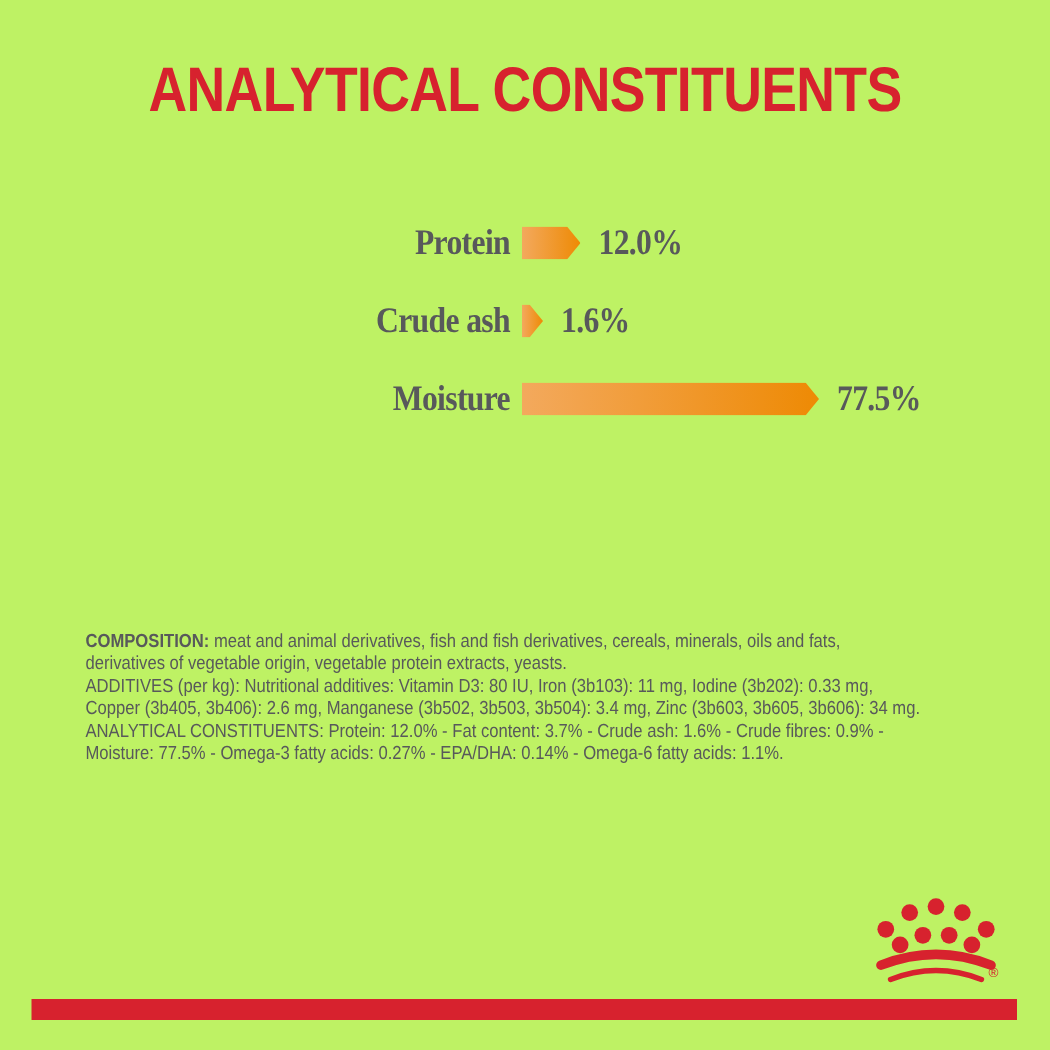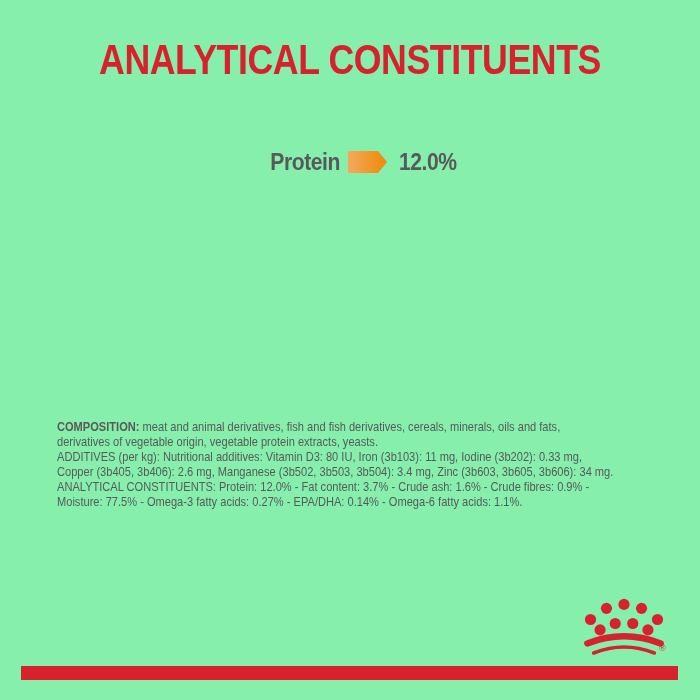--- a/index.html
+++ b/index.html
@@ -5,21 +5,21 @@
   html, body { margin: 0; padding: 0; }
   body {
     width: 700px; height: 700px;
     background: #ffffff;
     font-family: "Liberation Sans", sans-serif;
     overflow: hidden;
   }
   .canvas {
     position: relative;
     width: 700px; height: 700px;
-    background: #86efac;
+    background: #bef264;
   }
   
   .title {
     position: absolute;
     top: 36px; left: 0;
     width: 700px;
     margin: 0;
     text-align: center;
     font-size: 42px;
     font-weight: bold;
@@ -27,20 +27,21 @@
     color: var(--red);
     transform: scaleX(0.85);
     transform-origin: center top;
     white-space: nowrap;
   }
   
   .chart {
     position: absolute;
     top: 136px; left: 0;
     width: 580px;
+    font-family: Liberation Serif, serif;
   }
   .chart-row {
     height: 52px;
     display: flex;
     align-items: center;
   }
   .cat-label {
     flex: 0 0 340px;
     text-align: right;
     font-size: 24px;
@@ -106,20 +107,30 @@
 <div class="canvas">
 
   <h1 class="title">ANALYTICAL CONSTITUENTS</h1>
 
   <div class="chart">
     <div class="chart-row">
       <div class="cat-label">Protein</div>
       <div class="bar" style="width: 39px;"></div>
       <div class="val-label">12.0%</div>
     </div>
+    <div class="chart-row">
+      <div class="cat-label">Crude ash</div>
+      <div class="bar" style="width: 14px;"></div>
+      <div class="val-label">1.6%</div>
+    </div>
+    <div class="chart-row">
+      <div class="cat-label">Moisture</div>
+      <div class="bar" style="width: 198px;"></div>
+      <div class="val-label">77.5%</div>
+    </div>
   </div>
 
   <div class="footer">
     <div class="fline"><b>COMPOSITION:</b><span> meat and animal derivatives, fish and fish derivatives, cereals, minerals, oils and fats,</span></div>
     <div class="fline"><span>derivatives of vegetable origin, vegetable protein extracts, yeasts.</span></div>
     <div class="fline"><span>ADDITIVES (per kg): Nutritional additives: Vitamin D3: 80 IU, Iron (3b103): 11 mg, Iodine (3b202): 0.33 mg,</span></div>
     <div class="fline"><span>Copper (3b405, 3b406): 2.6 mg, Manganese (3b502, 3b503, 3b504): 3.4 mg, Zinc (3b603, 3b605, 3b606): 34 mg.</span></div>
     <div class="fline"><span>ANALYTICAL CONSTITUENTS: Protein: 12.0% - Fat content: 3.7% - Crude ash: 1.6% - Crude fibres: 0.9% -</span></div>
     <div class="fline"><span>Moisture: 77.5% - Omega-3 fatty acids: 0.27% - EPA/DHA: 0.14% - Omega-6 fatty acids: 1.1%.</span></div>
   </div>

